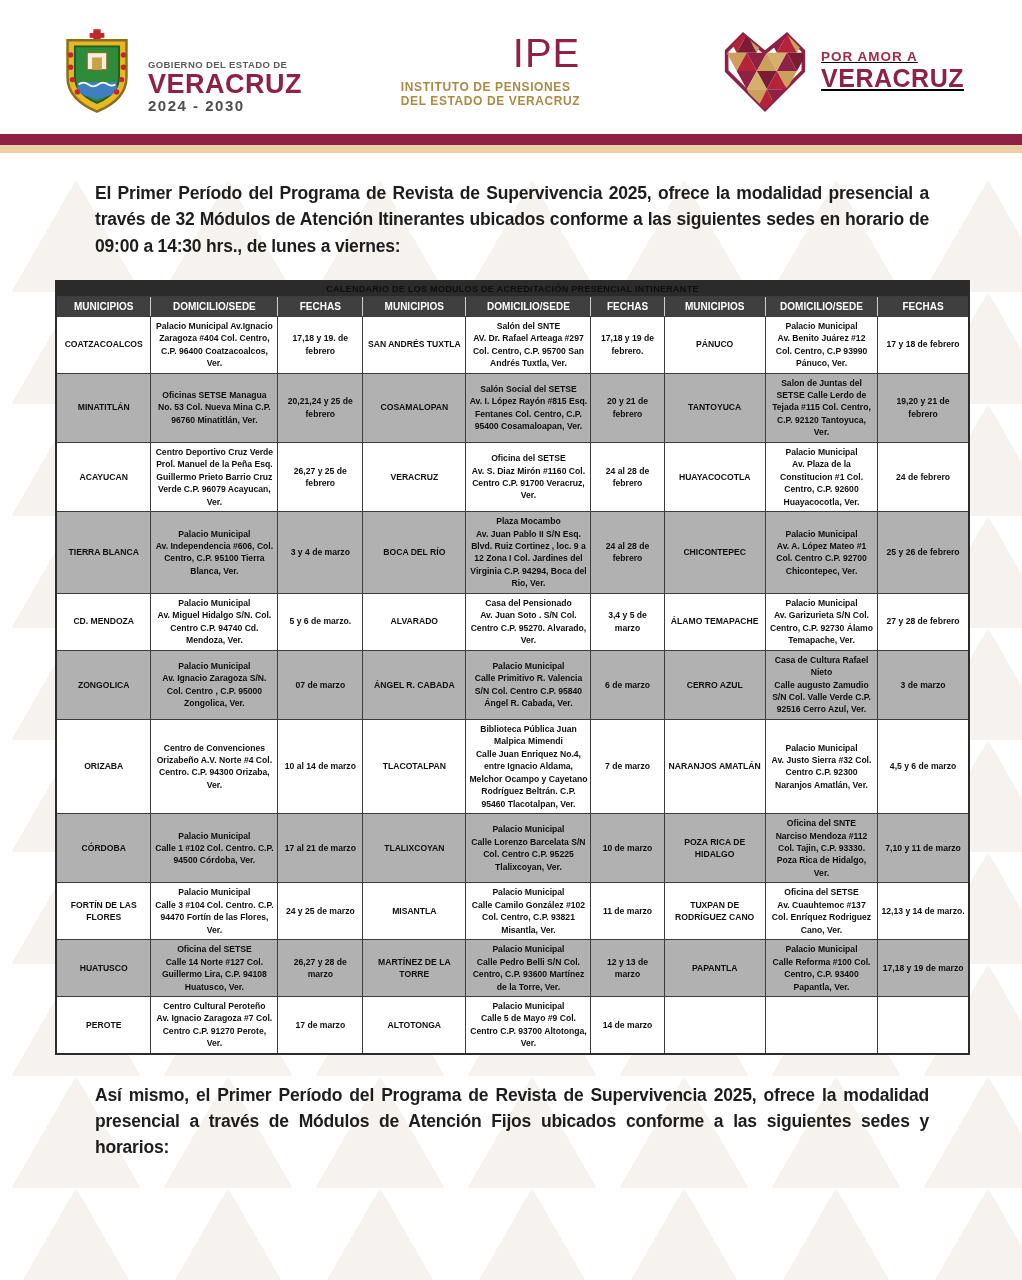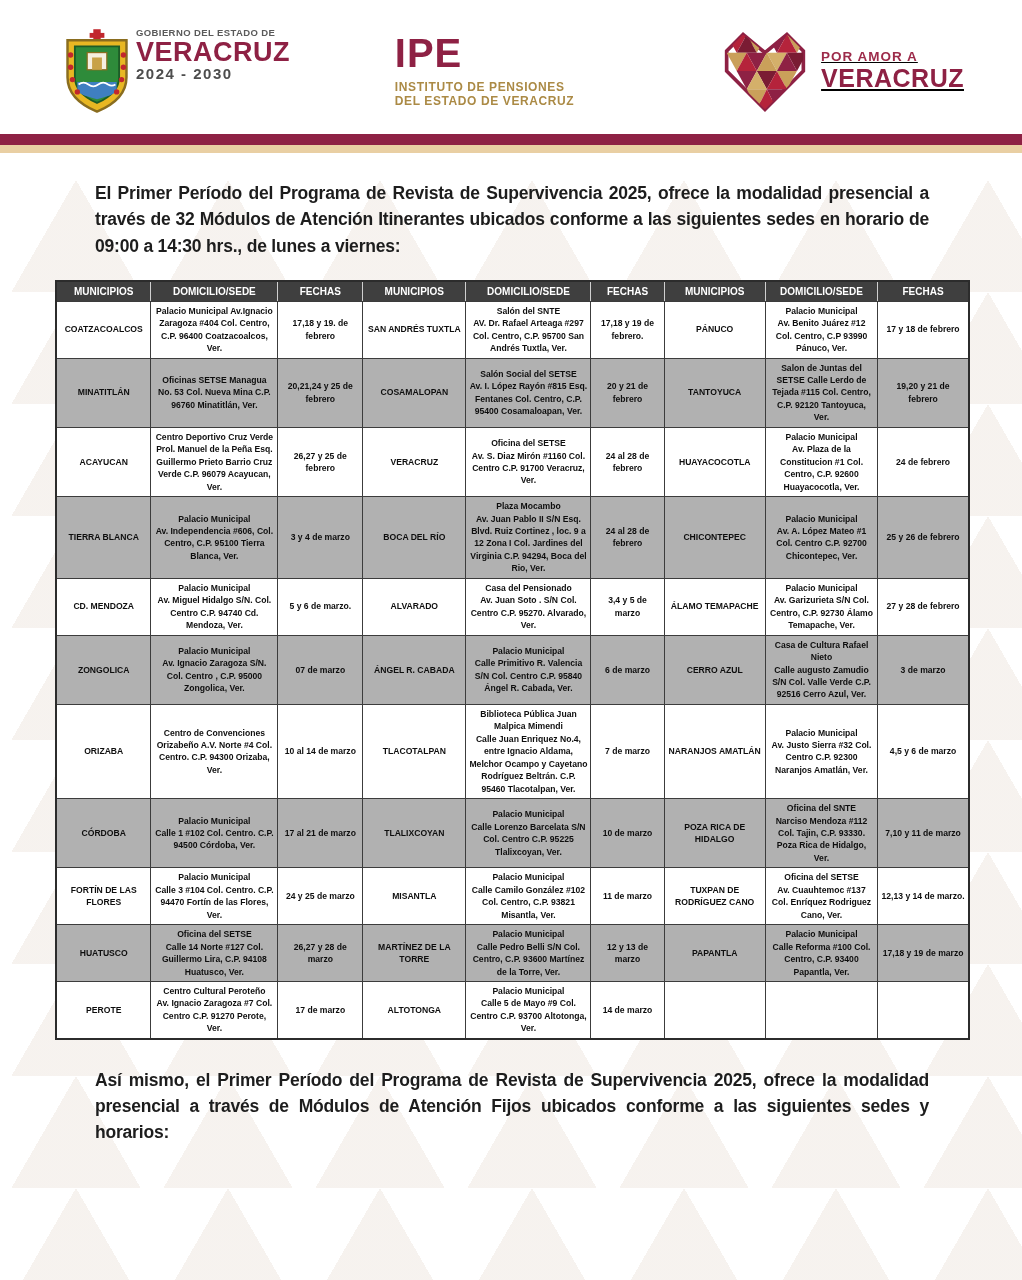--- a/index.html
+++ b/index.html
@@ -12,27 +12,27 @@
     background: #ffffff;
     overflow: hidden;
   }
   
   .hdr {
     display: flex; align-items: center; justify-content: space-between;
     padding: 24px 58px 16px 58px;
     background: #ffffff;
     height: 134px;
   }
-  .gov { display: flex; align-items: flex-start; gap: 0; }
+  .gov { display: flex; align-items: flex-end; gap: 12px; }
   .gov-text { display: flex; flex-direction: column; line-height: 1.05; }
   .gov-l1 { font-size: 9.5px; font-weight: bold; color: #5a5a5a; letter-spacing: .4px; }
   .gov-l2 { font-size: 27px; font-weight: bold; color: #8e2144; letter-spacing: .5px; }
   .gov-l3 { font-size: 15px; font-weight: bold; color: #4d4d4d; letter-spacing: 1.5px; }
   .ipe { display: flex; flex-direction: column; line-height: 1.15; margin-left: -40px; }
-  .ipe-acr { font-size: 40px; font-weight: bold; color: #8e2144; letter-spacing: 1px; line-height: 1; margin-bottom: 8px;}
+  .ipe-acr { font-size: 40px; font-weight: normal; color: #8e2144; letter-spacing: 1px; line-height: 1; margin-bottom: 8px; text-align: right;}
   .ipe-sub { font-size: 12px; font-weight: bold; color: #ab8a45; letter-spacing: .6px; }
   .amor { display: flex; align-items: center; gap: 10px; }
   .amor-text { display: flex; flex-direction: column; line-height: 1.08; text-decoration: underline; }
   .amor-l1 { font-size: 13.5px; font-weight: bold; color: #9d2b4a; letter-spacing: 1px; }
   .amor-l2 { font-size: 25px; font-weight: bold; color: #8e2144; letter-spacing: .5px; }
   .bar-maroon { height: 11px; background: #8e2144; }
   .bar-tan { height: 8px; background: #e9cfa3; }
   
   .content {
     height: 1127px;
@@ -174,20 +174,23 @@
           <col style="width:13.9%">
           <col style="width:9.3%">
         <col style="width:11.3%">
           <col style="width:13.7%">
           <col style="width:8.0%">
         <col style="width:11.1%">
           <col style="width:12.3%">
           <col style="width:10.0%">
       </colgroup>
       <thead>
+        <tr>
+          <th class="t-title" colspan="9">CALENDARIO DE LOS MODULOS DE ACREDITACIÓN PRESENCIAL INTINERANTE</th>
+        </tr>
         <tr class="col-head" id="col-headers">
             <th>MUNICIPIOS</th>
             <th>DOMICILIO/SEDE</th>
             <th>FECHAS</th>
             <th>MUNICIPIOS</th>
             <th>DOMICILIO/SEDE</th>
             <th>FECHAS</th>
             <th>MUNICIPIOS</th>
             <th>DOMICILIO/SEDE</th>
             <th>FECHAS</th>

